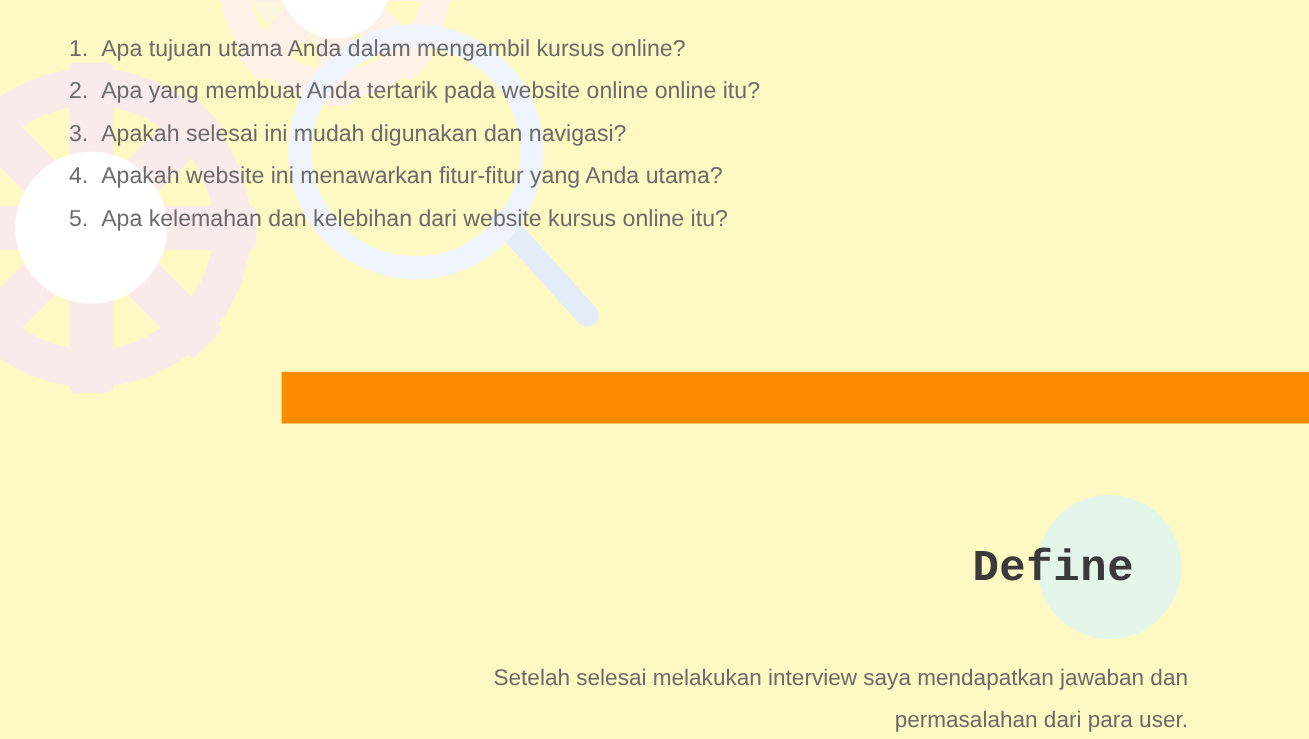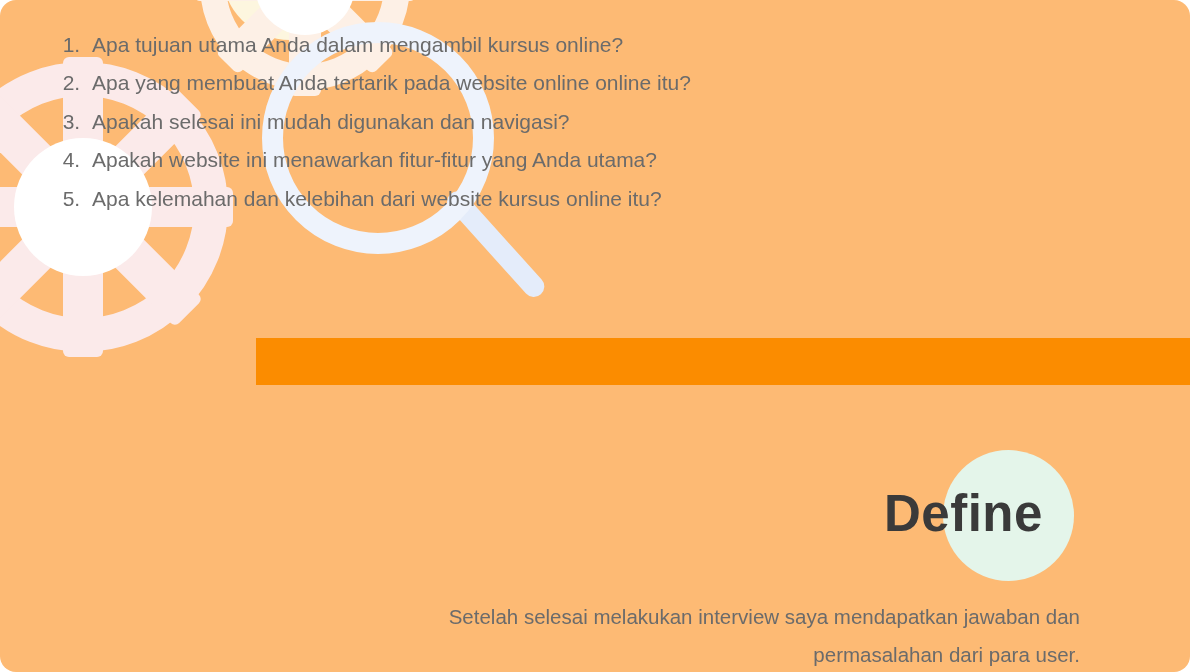--- a/index.html
+++ b/index.html
@@ -13,22 +13,21 @@
     font-family: "Liberation Sans", sans-serif;
     overflow: hidden;
     position: relative;
   }
 
   .slide {
     position: relative;
     width: 1190px;
     height: 672px;
     overflow: hidden;
-    background: #fdba74;
-    border-radius: 16px;
+    background: #fef9c3;
   }
 
   
   .deco-layer {
     position: absolute;
     inset: 0;
     pointer-events: none;
     z-index: 0;
   }
 
@@ -143,24 +142,24 @@
     left: 256px;
     top: 338px;
     width: 934px;
     height: 47px;
     background: #fb8c00;
   }
 
   .define-title {
     position: absolute;
     left: 884px;
-    top: 488px;
-    font-family: Liberation Sans, sans-serif;
+    top: 498px;
+    font-family: Liberation Mono, monospace;
     font-weight: bold;
-    font-size: 51px;
+    font-size: 40px;
     letter-spacing: 0.5px;
     color: #3a3a3a;
     line-height: 1;
   }
 
   .caption {
     position: absolute;
     right: 110px;
     top: 598px;
     width: 730px;

